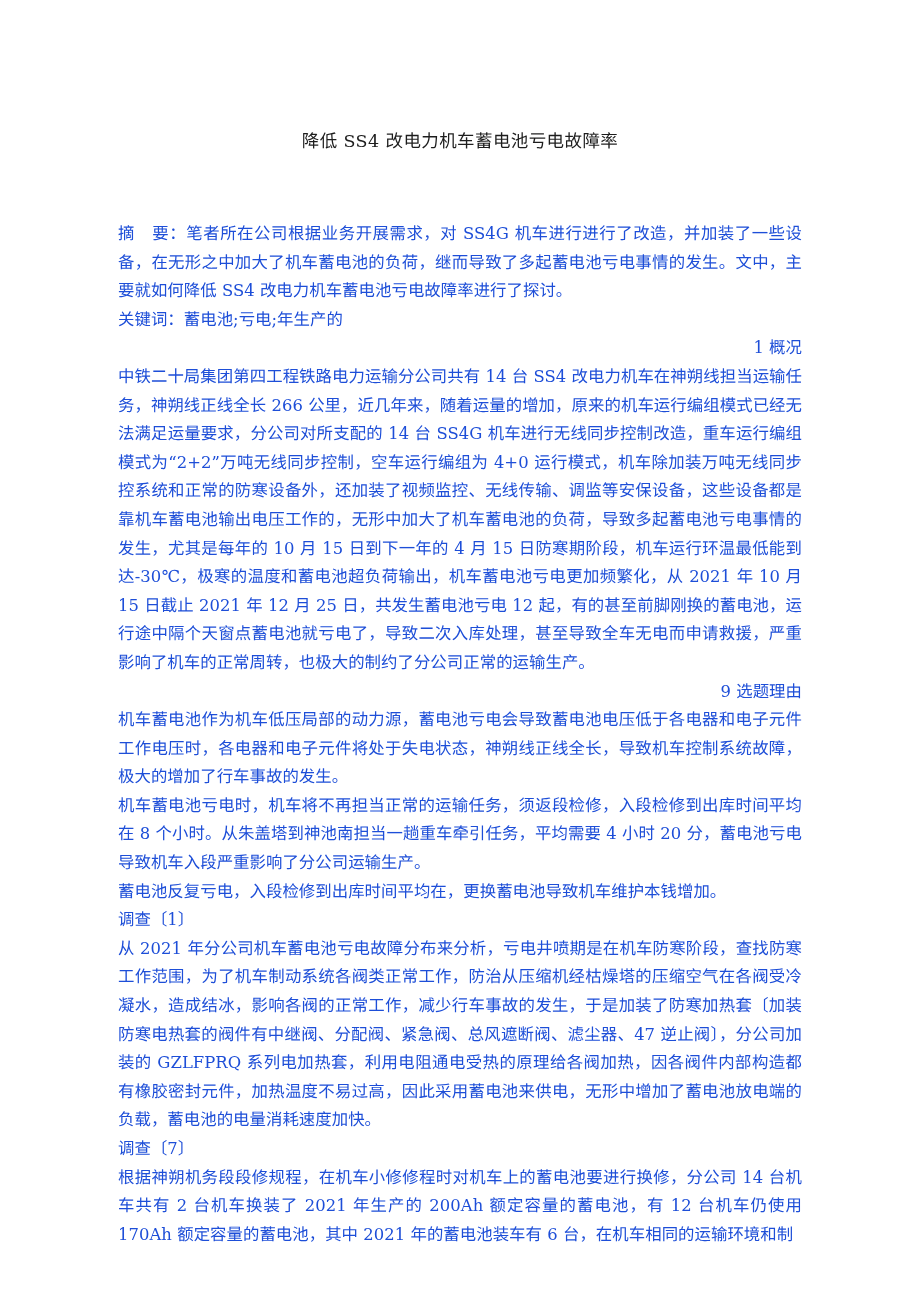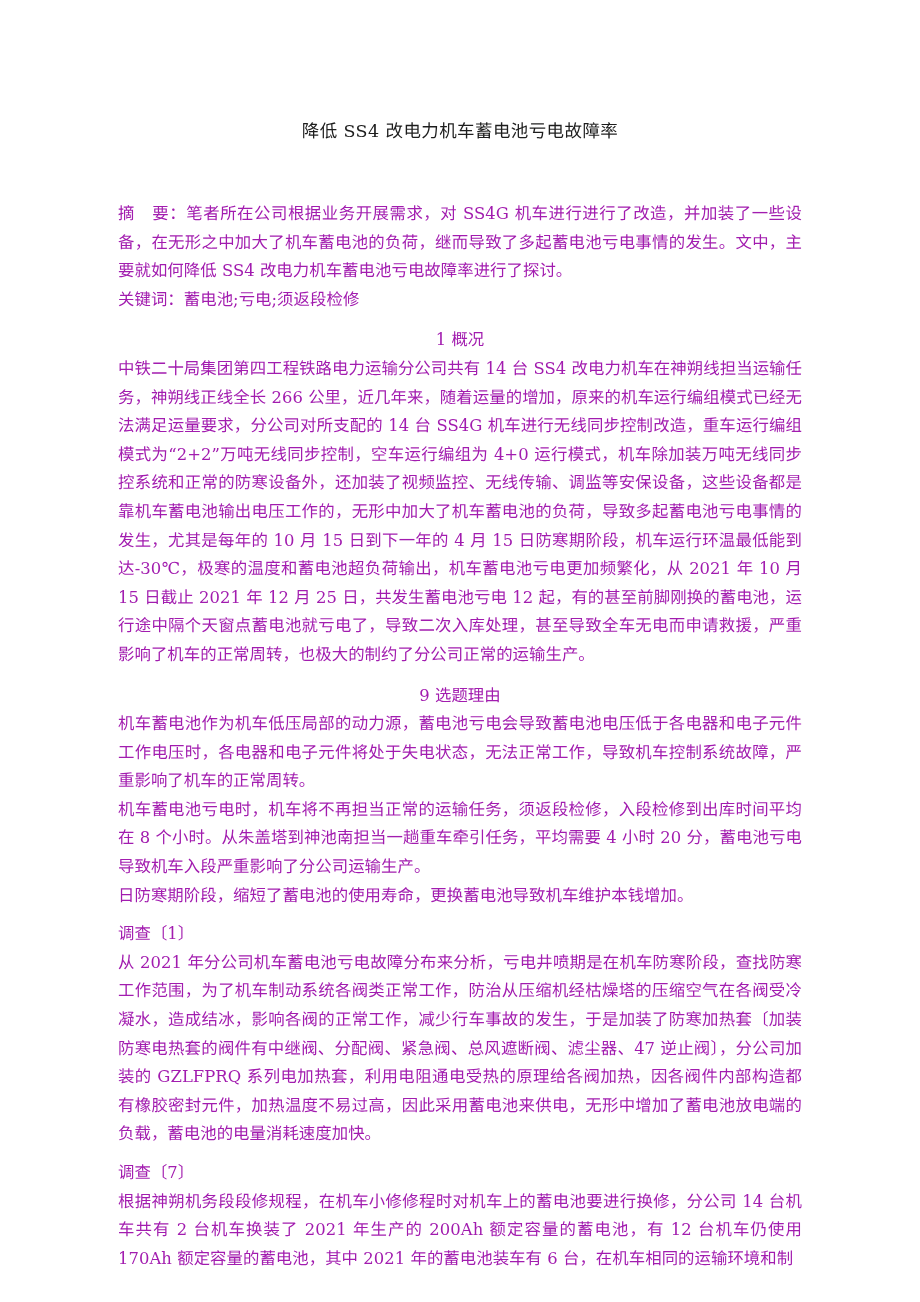--- a/index.html
+++ b/index.html
@@ -29,73 +29,71 @@
     left: 118px;
     top: 0;
     width: 684px;
   }
   .doc-title {
     text-align: center;
     font-size: 17.5px;
     line-height: 28px;
     font-weight: normal;
     letter-spacing: 0.4px;
-    margin: 0;
+    margin: 10px;
     padding-top: 117px;
     color: #1d1d1d;
   }
   .spacer-after-title {
     height: 55px;
   }
   .para {
     font-size: 16.4px;
     line-height: 28.6px;
     text-align: justify;
     text-justify: inter-ideograph;
     margin: 0;
-    color: #a21caf;
+    color: #1d4ed8;
     letter-spacing: 0.05px;
   }
   .para.heading {
-    text-align: center;
-    margin-top: 12px;
+    text-align: right;
   }
   .para.survey {
     text-align: left;
-    margin-top: 10px;
   }
   .abstract-label {
     letter-spacing: 0.2px;
   }
 </style>
 </head>
 <body>
 
 <div class="page">
   <div class="content">
 
     <h1 class="doc-title">降低 SS4 改电力机车蓄电池亏电故障率</h1>
 
     <div class="spacer-after-title"></div>
 
     <p class="para"><span class="abstract-label">摘　要：</span><span>笔者所在公司根据业务开展需求，对 SS4G 机车进行进行了改造，并加装了一些设备，在无形之中加大了机车蓄电池的负荷，继而导致了多起蓄电池亏电事情的发生。文中，主要就如何降低 SS4 改电力机车蓄电池亏电故障率进行了探讨。</span></p>
 
-    <p class="para"><span>关键词：</span><span>蓄电池;亏电;须返段检修</span></p>
+    <p class="para"><span>关键词：</span><span>蓄电池;亏电;年生产的</span></p>
 
     <p class="para heading">1 概况</p>
 
     <p class="para">中铁二十局集团第四工程铁路电力运输分公司共有 14 台 SS4 改电力机车在神朔线担当运输任务，神朔线正线全长 266 公里，近几年来，随着运量的增加，原来的机车运行编组模式已经无法满足运量要求，分公司对所支配的 14 台 SS4G 机车进行无线同步控制改造，重车运行编组模式为“2+2”万吨无线同步控制，空车运行编组为 4+0 运行模式，机车除加装万吨无线同步控系统和正常的防寒设备外，还加装了视频监控、无线传输、调监等安保设备，这些设备都是靠机车蓄电池输出电压工作的，无形中加大了机车蓄电池的负荷，导致多起蓄电池亏电事情的发生，尤其是每年的 10 月 15 日到下一年的 4 月 15 日防寒期阶段，机车运行环温最低能到达-30℃，极寒的温度和蓄电池超负荷输出，机车蓄电池亏电更加频繁化，从 2021 年 10 月 15 日截止 2021 年 12 月 25 日，共发生蓄电池亏电 12 起，有的甚至前脚刚换的蓄电池，运行途中隔个天窗点蓄电池就亏电了，导致二次入库处理，甚至导致全车无电而申请救援，严重影响了机车的正常周转，也极大的制约了分公司正常的运输生产。</p>
 
     <p class="para heading">9 选题理由</p>
 
-    <p class="para">机车蓄电池作为机车低压局部的动力源，蓄电池亏电会导致蓄电池电压低于各电器和电子元件工作电压时，各电器和电子元件将处于失电状态，无法正常工作，导致机车控制系统故障，严重影响了机车的正常周转。</p>
+    <p class="para">机车蓄电池作为机车低压局部的动力源，蓄电池亏电会导致蓄电池电压低于各电器和电子元件工作电压时，各电器和电子元件将处于失电状态，神朔线正线全长，导致机车控制系统故障，极大的增加了行车事故的发生。</p>
 
     <p class="para">机车蓄电池亏电时，机车将不再担当正常的运输任务，须返段检修，入段检修到出库时间平均在 8 个小时。从朱盖塔到神池南担当一趟重车牵引任务，平均需要 4 小时 20 分，蓄电池亏电导致机车入段严重影响了分公司运输生产。</p>
 
-    <p class="para">日防寒期阶段，缩短了蓄电池的使用寿命，更换蓄电池导致机车维护本钱增加。</p>
+    <p class="para">蓄电池反复亏电，入段检修到出库时间平均在，更换蓄电池导致机车维护本钱增加。</p>
 
     <p class="para survey">调查〔1〕</p>
 
     <p class="para">从 2021 年分公司机车蓄电池亏电故障分布来分析，亏电井喷期是在机车防寒阶段，查找防寒工作范围，为了机车制动系统各阀类正常工作，防治从压缩机经枯燥塔的压缩空气在各阀受冷凝水，造成结冰，影响各阀的正常工作，减少行车事故的发生，于是加装了防寒加热套〔加装防寒电热套的阀件有中继阀、分配阀、紧急阀、总风遮断阀、滤尘器、47 逆止阀〕，分公司加装的 GZLFPRQ 系列电加热套，利用电阻通电受热的原理给各阀加热，因各阀件内部构造都有橡胶密封元件，加热温度不易过高，因此采用蓄电池来供电，无形中增加了蓄电池放电端的负载，蓄电池的电量消耗速度加快。</p>
 
     <p class="para survey">调查〔7〕</p>
 
     <p class="para">根据神朔机务段段修规程，在机车小修修程时对机车上的蓄电池要进行换修，分公司 14 台机车共有 2 台机车换装了 2021 年生产的 200Ah 额定容量的蓄电池，有 12 台机车仍使用 170Ah 额定容量的蓄电池，其中 2021 年的蓄电池装车有 6 台，在机车相同的运输环境和制</p>
 
   </div>

